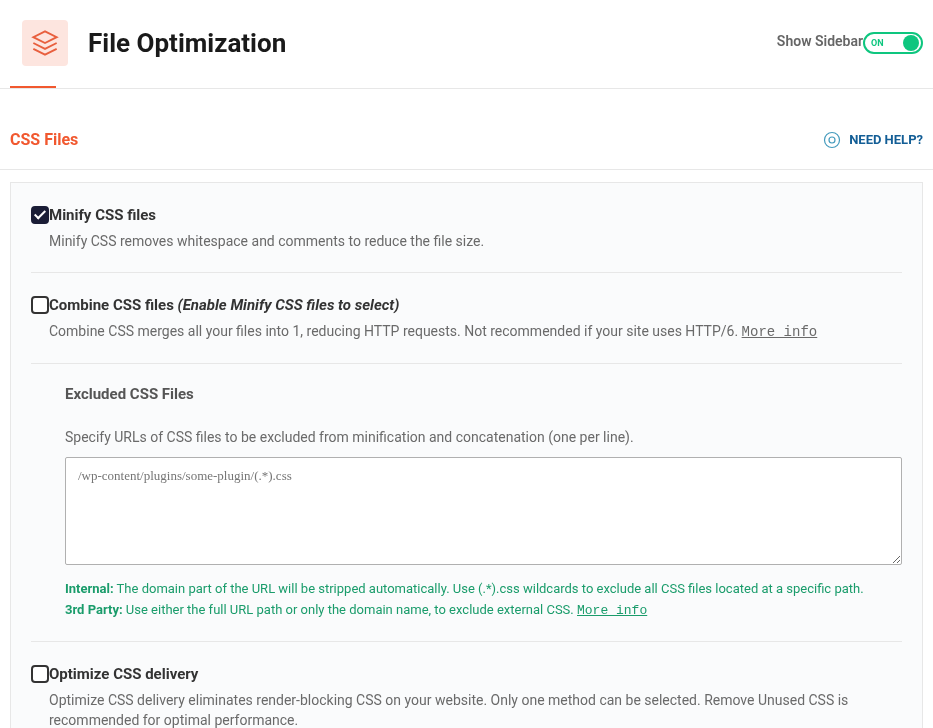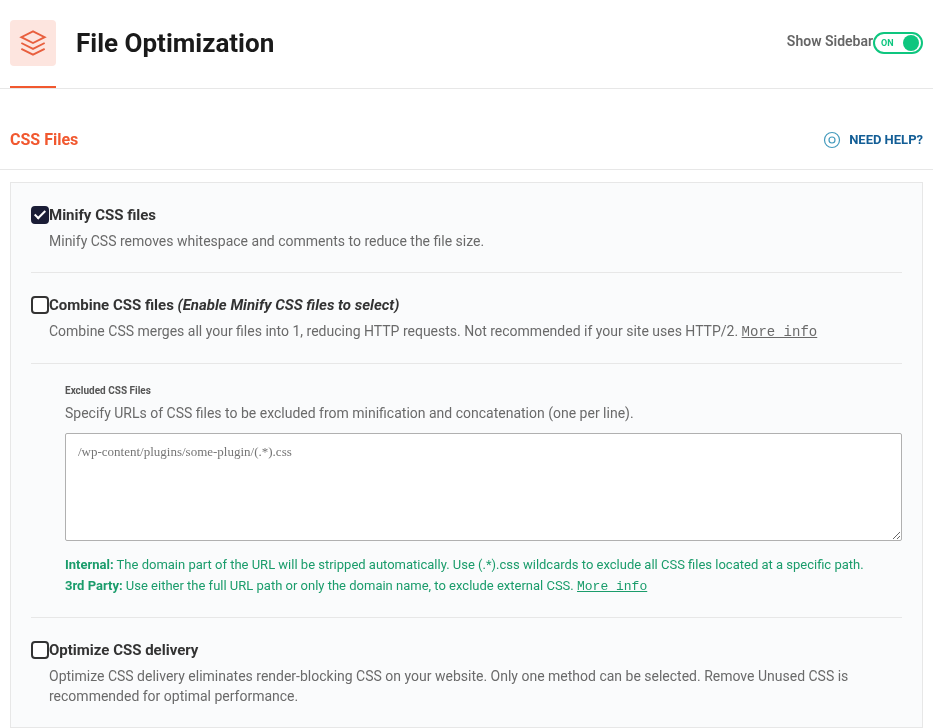--- a/index.html
+++ b/index.html
@@ -9,20 +9,21 @@
       background: #fff;
       width: 933px;
       font-size: 14px;
       line-height: 1.4;
     }
     .header {
       display: flex;
       align-items: center;
       justify-content: space-between;
       padding: 20px 10px 20px 10px;
+      margin-left: 12px;
     }
     .header-left {
       display: flex;
       align-items: center;
       gap: 20px;
     }
     .icon-tile {
       width: 46px;
       height: 46px;
       background: #fde5df;
@@ -42,21 +43,21 @@
       align-items: flex-start;
       gap: 0;
     }
     .show-sidebar-text {
       font-weight: 600;
       color: #666;
       font-size: 14px;
     }
     .toggle {
       position: relative;
-      width: 50px;
+      width: 60px;
       height: 22px;
       border: 2px solid #0ec67f;
       border-radius: 22px;
       cursor: pointer;
       display: flex;
       align-items: center;
     }
     .toggle-label {
       font-size: 9px;
       font-weight: 700;
@@ -163,23 +164,23 @@
     .divider {
       border-top: 1px solid #e7e7e7;
       margin-top: 20px;
     }
     .sub-block {
       margin-left: 34px;
       padding-top: 20px;
     }
     .sub-title {
       font-weight: 700;
-      font-size: 10px;
+      font-size: 15px;
       color: #555;
-      margin-bottom: 6px;
+      margin-bottom: 23px;
     }
     .sub-desc {
       color: #6a6a6a;
       font-size: 14px;
       margin-bottom: 10px;
     }
     .textarea {
       width: 100%;
       height: 108px;
       border: 1px solid #b0b0b0;
@@ -251,21 +252,21 @@
   <div class="divider"></div>
 
   <div class="option">
     <div class="checkbox"></div>
     <div class="option-body">
       <div class="option-title">
         <span>Combine CSS files</span>
         <em>(Enable Minify CSS files to select)</em>
       </div>
       <div class="option-desc">
-        <span>Combine CSS merges all your files into 1, reducing HTTP requests. Not recommended if your site uses HTTP/2.</span>
+        <span>Combine CSS merges all your files into 1, reducing HTTP requests. Not recommended if your site uses HTTP/6.</span>
         <span class="more-info">More info</span>
       </div>
     </div>
   </div>
 
   <div class="divider"></div>
 
   <div class="sub-block">
     <div class="sub-title">Excluded CSS Files</div>
     <div class="sub-desc">Specify URLs of CSS files to be excluded from minification and concatenation (one per line).</div>

